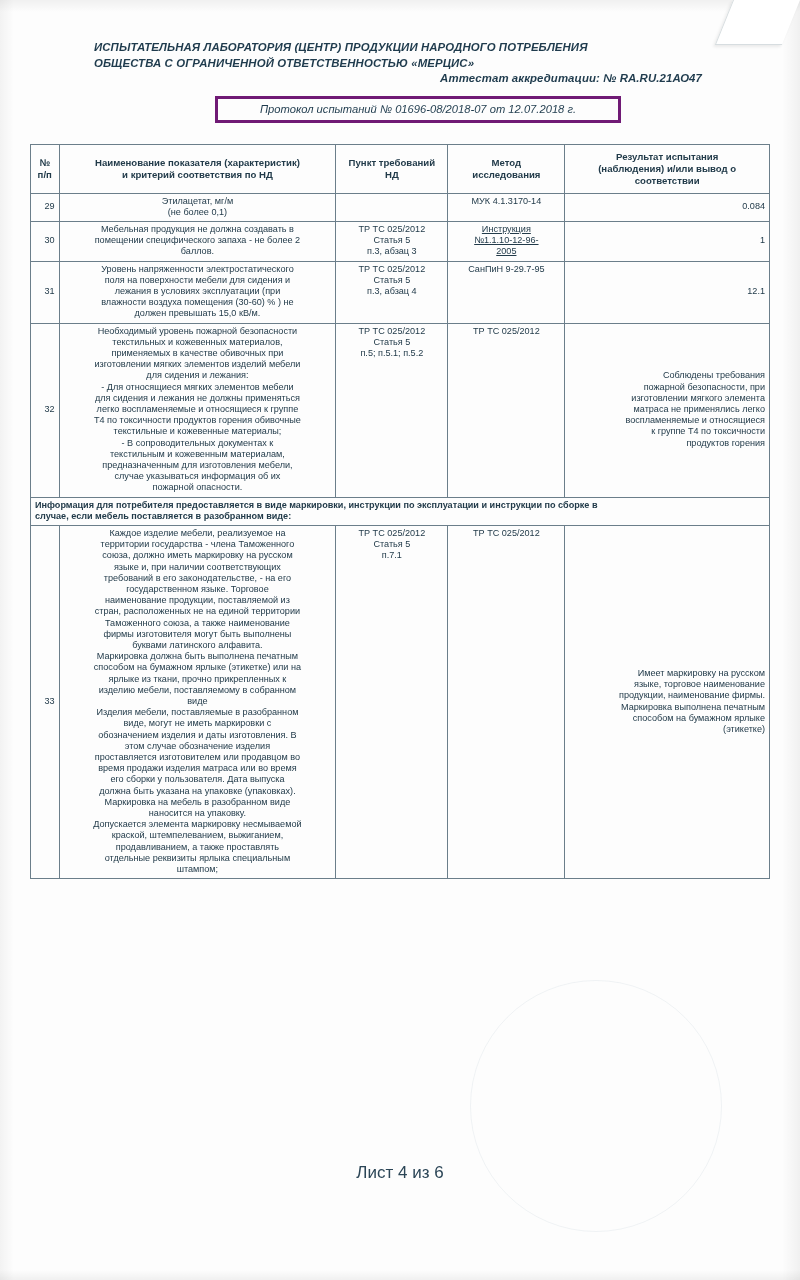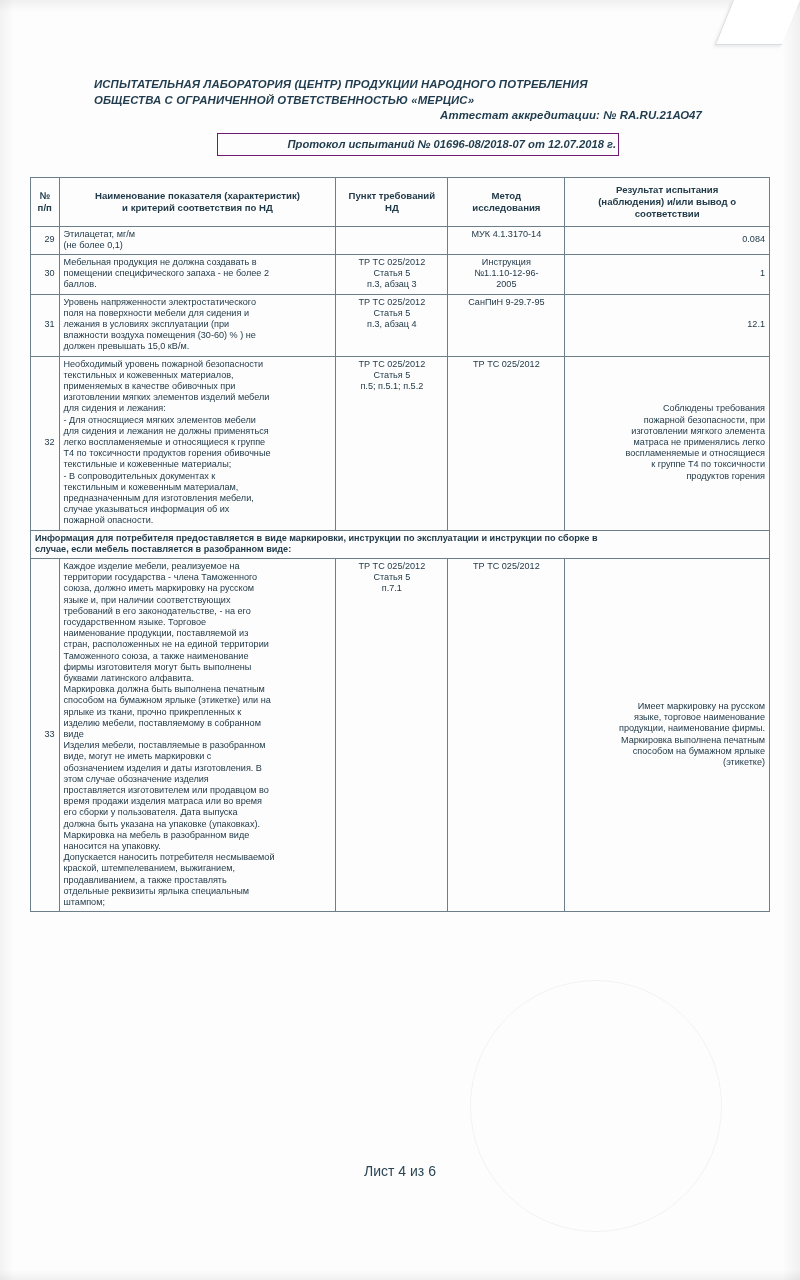--- a/index.html
+++ b/index.html
@@ -46,44 +46,44 @@
     box-shadow: -1px 2px 3px rgba(0,0,0,0.08);
   }
   .content {
     position: absolute;
     left: 28px;
     top: 0;
     width: 744px;
     height: 1280px;
   }
   .header {
-    padding-top: 77px;
+    padding-top: 40px;
     padding-left: 66px;
     padding-right: 30px;
     color: #1f3b4d;
   }
   .hdr-line {
     font-style: italic;
     font-weight: bold;
     font-size: 11.4px;
     letter-spacing: 0.1px;
     line-height: 15.5px;
     white-space: nowrap;
   }
   .hdr-line.center {
     text-align: right;
     padding-right: 40px;
   }
   .protocol-box {
     margin: 9px auto 0 auto;
     width: 396px;
-    border: 1px solid #701a75;
-    text-align: right;
+    border: 3px solid #701a75;
+    text-align: center;
     font-style: italic;
-    font-weight: bold;
+    font-weight: normal;
     font-size: 11.2px;
     padding: 4px 2px 5px 2px;
     color: #1f3b4d;
   }
   table.main {
     margin-top: 21px;
     margin-left: 2px;
     border-collapse: collapse;
     width: 740px;
     table-layout: fixed;
@@ -98,44 +98,44 @@
   }
   table.main th {
     text-align: center;
     vertical-align: middle;
     font-weight: bold;
     font-size: 9.6px;
     line-height: 12px;
     padding: 6px 3px;
   }
   .c-num   { width: 28px;  text-align: right; vertical-align: middle !important; }
-  .c-name  { width: 272px; }
+  .c-name  { width: 272px; text-align: center; }
   .c-req   { width: 110px; text-align: center; }
   .c-meth  { width: 115px; text-align: center; }
   .c-res   { width: 201px; text-align: right; vertical-align: middle !important; color: #5a6b76; }
   .res-faint {
     color: #6e7f89;
   }
   .note-row td {
     font-weight: bold;
     font-size: 9.3px;
     line-height: 11.4px;
     padding: 3px 5px 4px 5px;
     color: #1f3644;
     margin-left: 25px;
   }
-  .meth-small { font-size: 9px; line-height: 11px; }
+  .meth-small { font-size: 9px; line-height: 11px; text-decoration: underline; }
   .tall-name p { margin: 0; }
   .footer {
     position: absolute;
     left: 0;
     right: 0;
     top: 1163px;
     text-align: center;
-    font-size: 14px;
+    font-size: 17px;
     color: #2b4556;
   }
   .stamp-ghost {
     position: absolute;
     left: 470px;
     top: 980px;
     width: 250px;
     height: 250px;
     border-radius: 50%;
     border: 1px solid rgba(120,150,170,0.10);
@@ -319,21 +319,21 @@
             <p>Изделия мебели, поставляемые в разобранном</p>
             <p>виде, могут не иметь маркировки с</p>
             <p>обозначением изделия и даты изготовления. В</p>
             <p>этом случае обозначение изделия</p>
             <p>проставляется изготовителем или продавцом во</p>
             <p>время продажи изделия матраса или во время</p>
             <p>его сборки у пользователя. Дата выпуска</p>
             <p>должна быть указана на упаковке (упаковках).</p>
             <p>Маркировка на мебель в разобранном виде</p>
             <p>наносится на упаковку.</p>
-            <p>Допускается наносить потребителя несмываемой</p>
+            <p>Допускается элемента маркировку несмываемой</p>
             <p>краской, штемпелеванием, выжиганием,</p>
             <p>продавливанием, а также проставлять</p>
             <p>отдельные реквизиты ярлыка специальным</p>
             <p>штампом;</p>
           </td>
           <td class="c-req">
             <div>ТР ТС 025/2012</div>
             <div>Статья 5</div>
             <div>п.7.1</div>
           </td>

